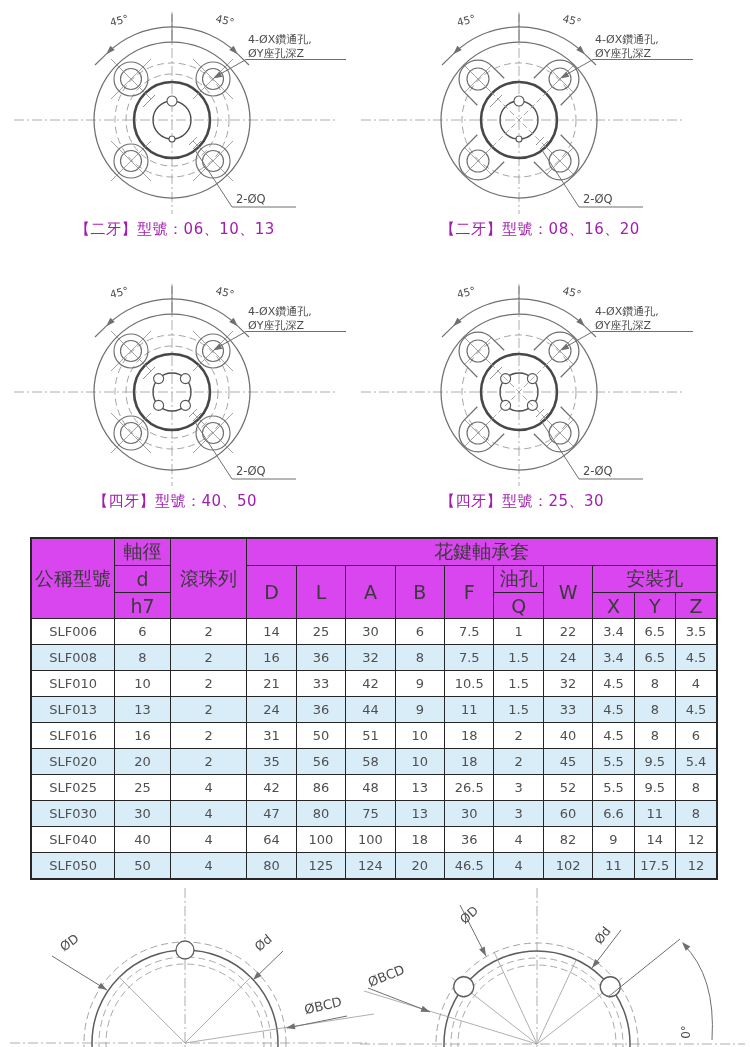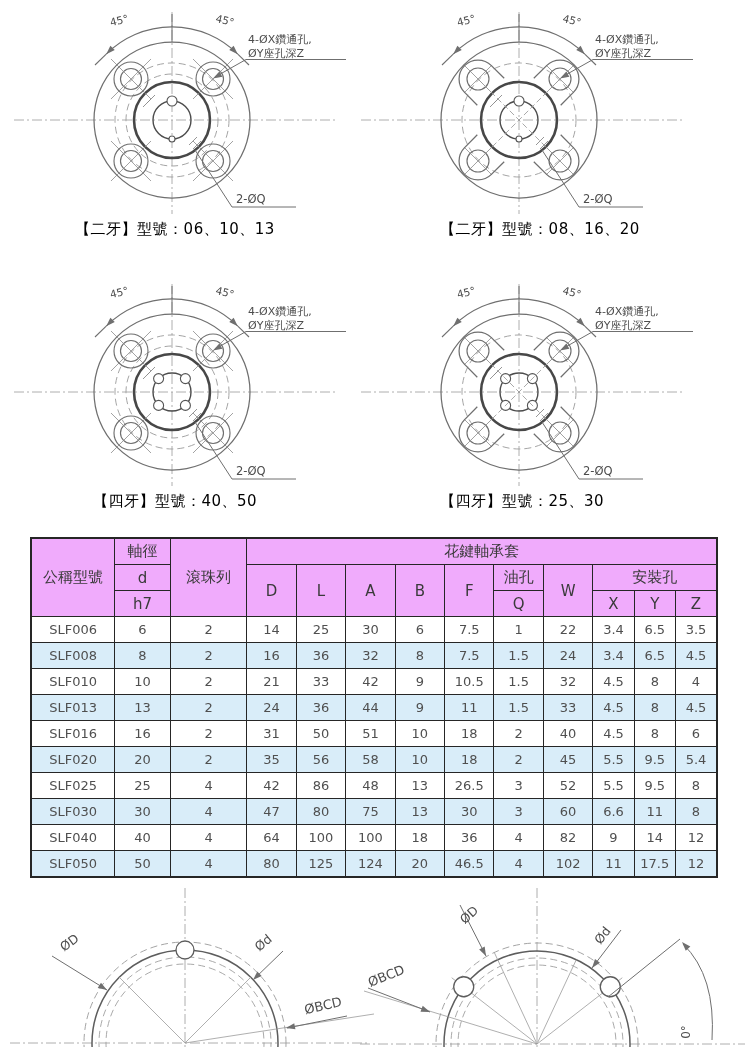--- a/index.html
+++ b/index.html
@@ -3,32 +3,32 @@
 <meta charset="utf-8">
 <style>
   html,body{margin:0;padding:0;}
   body{
     width:750px;height:1047px;position:relative;background:#ffffff;
     font-family:"DejaVu Sans","Liberation Sans",sans-serif;overflow:hidden;
   }
   .abs{position:absolute;}
   svg text{fill:#4c4c4c;}
   .caption{
-    position:absolute;text-align:center;font-size:15px;color:#000000;
+    position:absolute;text-align:center;font-size:15px;color:#a21caf;
     letter-spacing:0.5px;white-space:nowrap;
   }
   table.spec{
     border-collapse:collapse;table-layout:fixed;width:688px;
     font-size:13px;color:#4f4f4f;border:2px solid #262626;
   }
   table.spec th,table.spec td{
     border:1px solid #262626;text-align:center;vertical-align:middle;
     padding:0;height:25px;font-weight:normal;white-space:nowrap;overflow:hidden;
   }
-  table.spec thead th{background:#f0abfc;color:#3a3a3a;font-size:15px;}
+  table.spec thead th{background:#d946ef;color:#3a3a3a;font-size:19px;}
   table.spec tbody tr:nth-child(even){background:#d9edf9;}
   table.spec tbody tr:nth-child(odd){background:#ffffff;}
 </style>
 </head>
 <body>
 
 <svg id="fl0" class="abs" style="left:0px;top:4px" width="350" height="212" viewBox="0 0 350 212">
     <g>
       <line x1="172" y1="8" x2="172" y2="210" stroke="#9a9a9a" stroke-width="0.8" stroke-dasharray="10 3 2 3"></line>
       <line x1="14" y1="116" x2="338" y2="116" stroke="#9a9a9a" stroke-width="0.8" stroke-dasharray="10 3 2 3"></line>

